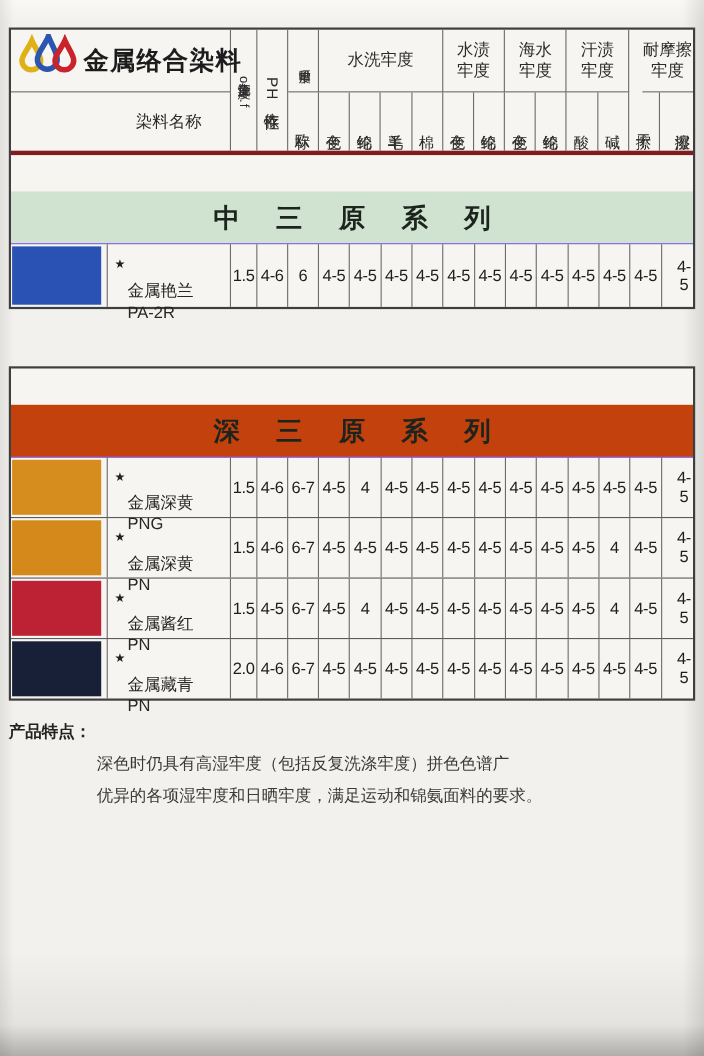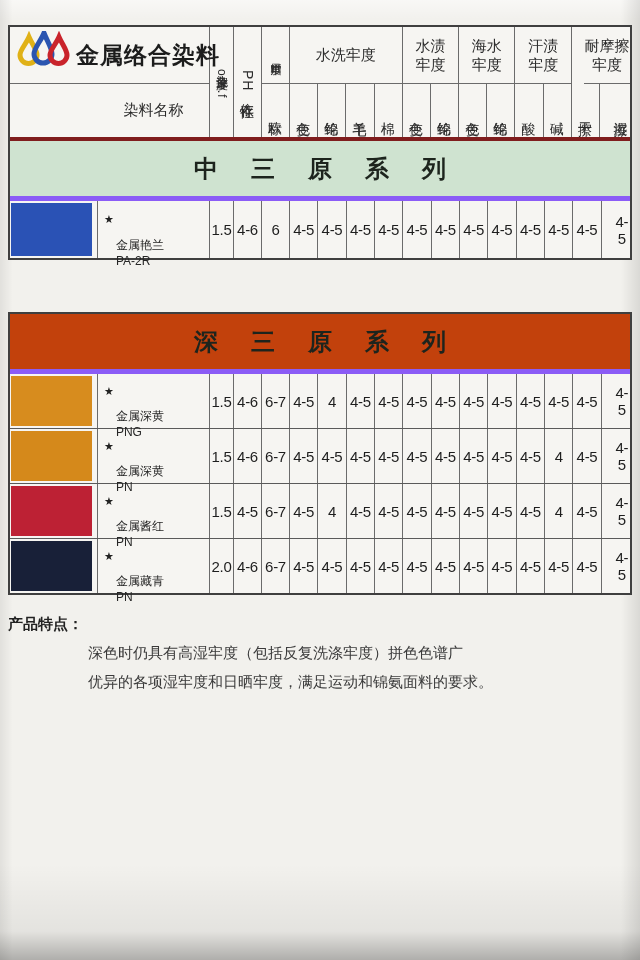--- a/index.html
+++ b/index.html
@@ -34,34 +34,34 @@
   .hb{border-bottom:1px solid #6b6b6b;}
   .vert{writing-mode:vertical-rl;text-orientation:mixed;letter-spacing:1px;}
   .brandcell{justify-content:flex-start;padding-left:6px;gap:4px;}
   .brandtitle{font-size:23px;font-weight:bold;color:#1c1c1c;letter-spacing:1px;white-space:nowrap;}
   .depth{font-size:12px;}
   .ph{font-size:14px;}
   .light{font-size:11px;letter-spacing:0;}
   .sub{font-size:14px;letter-spacing:0;}
   .grp{white-space:pre-line;line-height:1.3;font-size:15px;}
   .banner{
-    height:60px;border-bottom:5px solid #8b5cf6;
+    height:48px;border-bottom:1px solid #8b5cf6;
     display:flex;align-items:center;justify-content:center;
     font-size:24px;font-weight:bold;color:#1d241d;
-    letter-spacing:33px;padding-left:33px;box-sizing:border-box;
+    letter-spacing:33px;padding-left:33px;box-sizing:border-box;margin-top:33px;
   }
   .rgrid{border-bottom:1px solid #5a5a5a;}
   .rgrid.lastrow{border-bottom:none;}
   .r58{grid-template-rows:57px;}
   .r55{grid-template-rows:54px;}
   .swcell{padding:0;}
   .swatch{flex:1;align-self:stretch;margin:2px 5px 2px 1px;}
   .namecell{justify-content:flex-start;text-align:left;padding-left:6px;}
   .star{font-size:11px;transform:translateY(-10px);margin-right:2px;color:#222;}
-  .nm{font-size:12px;line-height:1.3;color:#262626;margin-top:48px;}
+  .nm{font-size:15px;line-height:1.3;color:#262626;margin-top:48px;}
   .v{letter-spacing:-0.3px;font-size:15px;color:#1e1e1e;}
   .gap{height:52px;}
   .notes{margin:14px 10px 0 8px;font-size:15px;color:#3a3a3a;}
   .nrow{display:flex;line-height:29px;}
   .nlabel{width:80px;flex:0 0 80px;font-weight:bold;color:#222;}
   .ntext{flex:1;}
   .logo{flex:0 0 auto;}
 </style>
 </head>
 <body>

